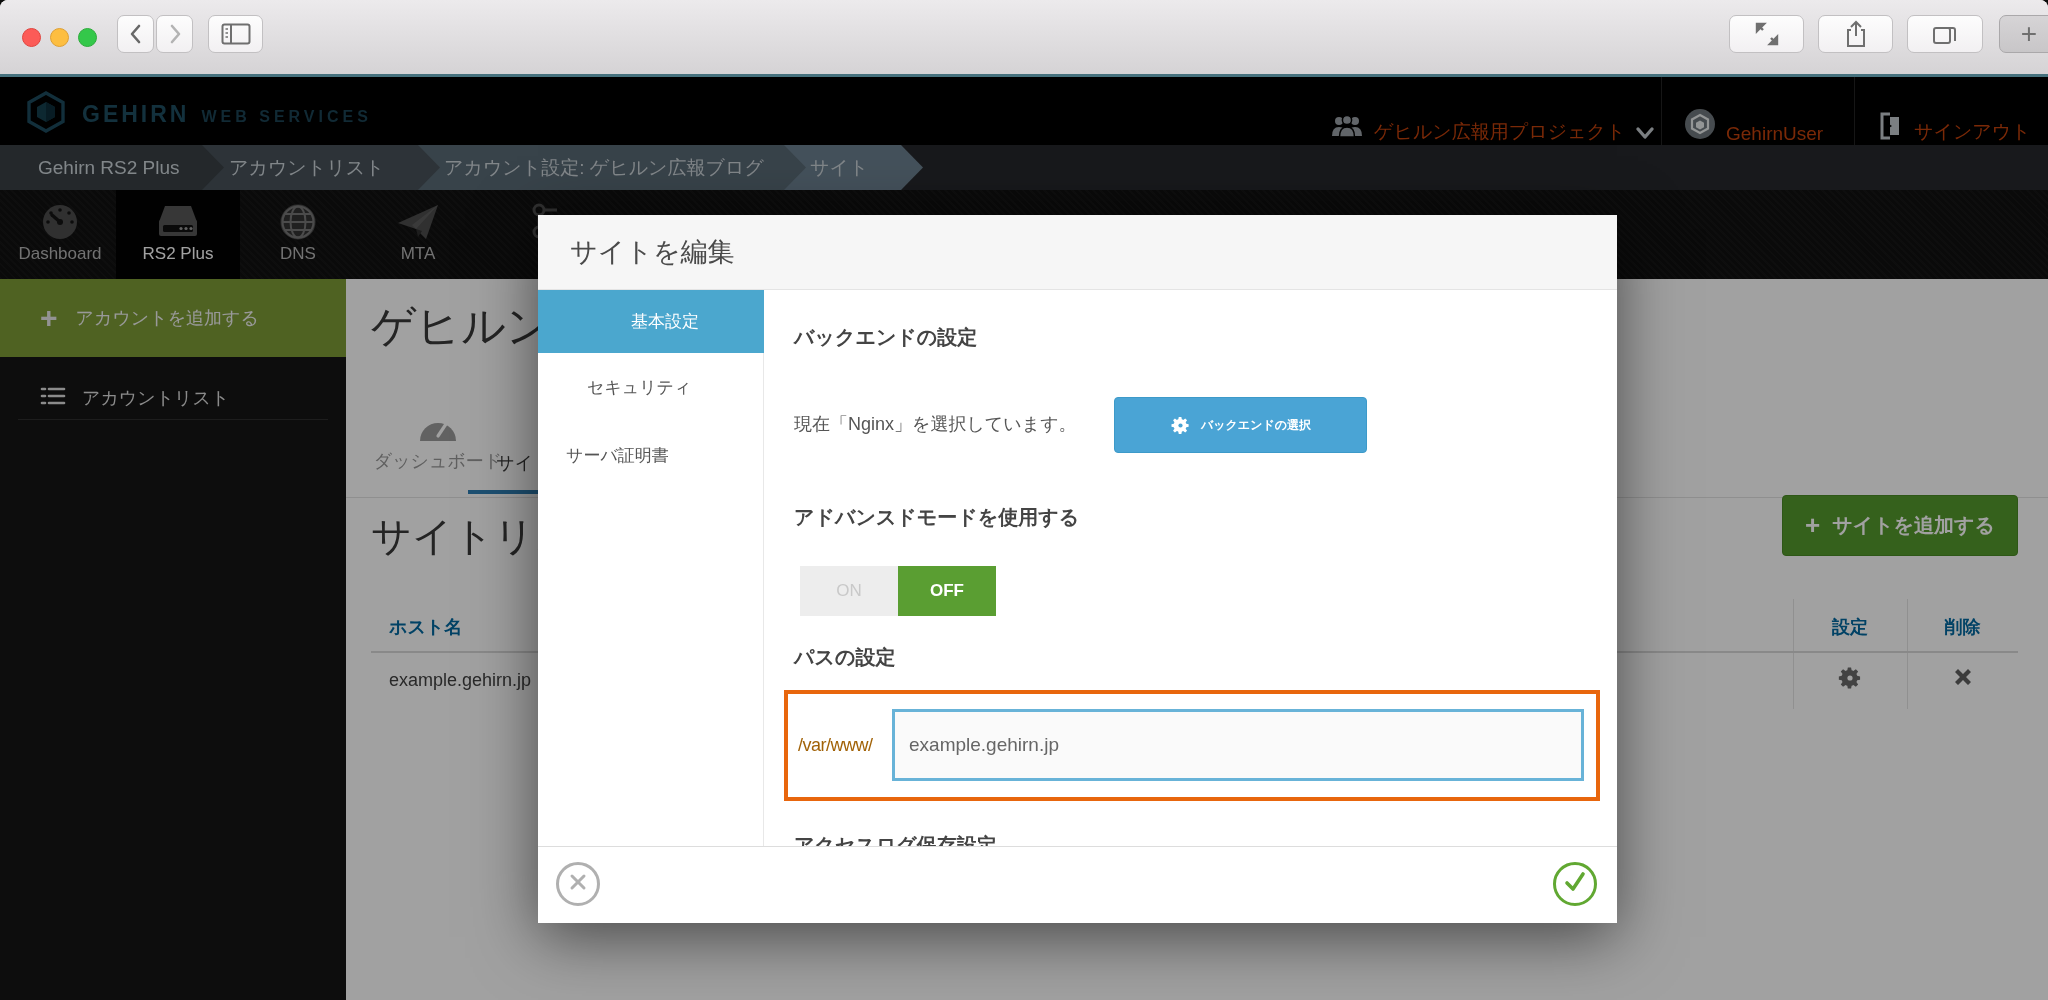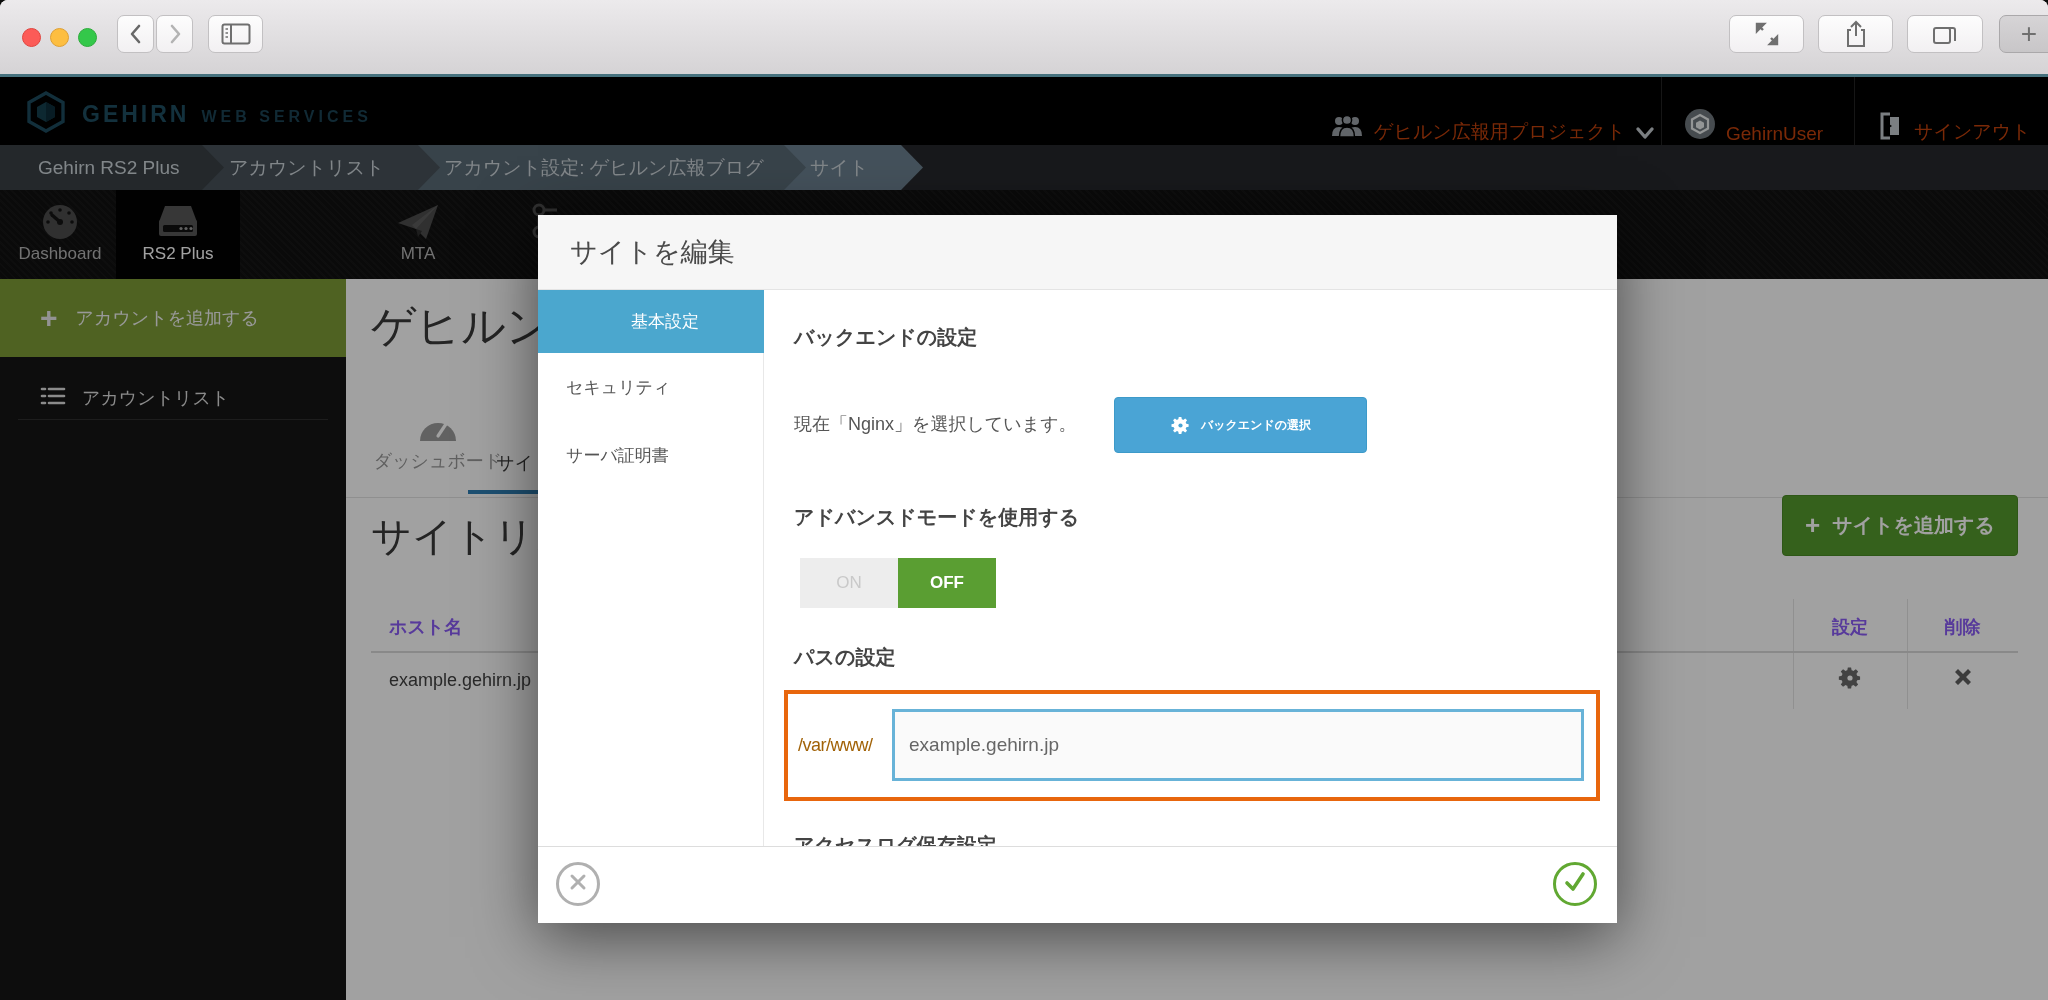--- a/index.html
+++ b/index.html
@@ -60,21 +60,21 @@
   .tabrow{position:absolute;left:0;right:0;top:108px;height:110px;border-bottom:1px solid #e2e2e2;}
   .tab-dash{position:absolute;left:0;top:0;width:184px;text-align:center;color:#989898;font-size:18px;}
   .tab-dash .ic{margin-top:22px;height:40px;display:flex;align-items:center;justify-content:center;}
   .tab-site{position:absolute;left:122px;top:0;width:112px;text-align:center;color:#3a3a3a;font-size:18px;}
   .tab-site .lbl{margin-top:64px;}
   .tab-underline{position:absolute;left:122px;top:103px;width:112px;height:4px;background:#2f7fb5;}
   .sec-title{position:absolute;left:25px;top:230px;font-size:40px;color:#3a3a3a;white-space:nowrap;}
   .addsite-btn{position:absolute;left:1436px;top:216px;width:236px;height:61px;background:#559a2d;border:1px solid #4a8a25;border-radius:4px;color:#fff;font-size:20px;font-weight:bold;display:flex;align-items:center;justify-content:center;box-sizing:border-box;}
   .addsite-btn .plus{font-size:26px;font-weight:bold;margin-right:12px;}
   .tablewrap{position:absolute;left:25px;right:30px;top:320px;height:115px;}
-  .th{position:absolute;top:16px;font-size:18px;font-weight:bold;color:#8b5cf6;}
+  .th{position:absolute;top:16px;font-size:18px;font-weight:bold;color:#0369a1;}
   .th-host{left:18px;}
   .th-settings{left:1422px;width:114px;text-align:center;}
   .th-delete{left:1536px;width:111px;text-align:center;}
   .thead-border{position:absolute;top:52px;left:0;right:0;height:2px;background:#d9d9d9;}
   .col-div1{position:absolute;left:1422px;top:0;width:1px;height:110px;background:#e4e4e4;}
   .col-div2{position:absolute;left:1536px;top:0;width:1px;height:110px;background:#e4e4e4;}
   .td-host{position:absolute;top:71px;left:18px;font-size:18px;color:#424242;}
   .td-gear{position:absolute;top:66px;left:1422px;width:114px;text-align:center;color:#6a6a6a;}
   .td-x{position:absolute;top:66px;left:1536px;width:111px;text-align:center;color:#5f5f5f;}
 
@@ -86,21 +86,21 @@
   .m-titlebar{position:absolute;top:0;left:0;right:0;height:75px;background:#f6f6f6;border-bottom:1px solid #e4e4e4;box-sizing:border-box;}
   .m-title{position:absolute;left:32px;top:0;line-height:74px;font-size:27px;color:#4a4a4a;}
   .m-tabcol{position:absolute;left:0;top:75px;width:226px;bottom:77px;background:#fff;border-right:1px solid #e8e8e8;box-sizing:border-box;}
   .m-tab{position:absolute;left:0;right:0;height:56px;line-height:56px;padding-left:28px;font-size:17px;color:#555;box-sizing:border-box;}
   .m-tab.active{height:63px;line-height:63px;background:#4ba7ce;color:#fff;right:-1px;}
   .m-body{position:absolute;left:226px;right:0;top:75px;bottom:77px;overflow:hidden;}
   .m-h{position:absolute;left:30px;font-size:20px;font-weight:bold;color:#444;white-space:nowrap;}
   .m-current{position:absolute;left:30px;top:122px;font-size:18px;color:#555;}
   .backend-btn{position:absolute;left:350px;top:107px;width:253px;height:56px;background:#4aa4d5;border:1px solid #3d9ac9;border-radius:4px;color:#fff;font-size:12px;font-weight:bold;display:flex;align-items:center;justify-content:center;box-sizing:border-box;}
   .backend-btn .gear{margin-right:10px;display:flex;}
-  .toggle{position:absolute;left:36px;top:268px;height:50px;display:flex;}
+  .toggle{position:absolute;left:36px;top:276px;height:50px;display:flex;}
   .tg{width:98px;height:50px;line-height:50px;text-align:center;font-size:17px;}
   .tg-on{background:#ededed;color:#c9c9c9;}
   .tg-off{background:#5a9e32;color:#fff;font-weight:bold;}
   .pathbox{position:absolute;left:20px;top:400px;width:816px;height:111px;border:4px solid #e8660d;box-sizing:border-box;background:#fff;}
   .path-prefix{position:absolute;left:10px;top:0;height:132px;line-height:103px;font-size:18px;color:#a16207;letter-spacing:-0.5px;}
   .path-input{position:absolute;left:104px;top:15px;width:692px;height:72px;border:3px solid #68b3d8;background:#fafafa;box-sizing:border-box;font-size:19px;color:#666;padding:0 0 0 14px;font-family:"Liberation Sans","DejaVu Sans",sans-serif;outline:none;}
   .m-footer{position:absolute;left:0;right:0;bottom:0;height:77px;background:#fff;border-top:1px solid #ddd;box-sizing:border-box;z-index:5;}
   .circ{position:absolute;top:15px;width:44px;height:44px;border-radius:50%;box-sizing:border-box;display:flex;align-items:center;justify-content:center;}
   .circ.cancel{left:18px;border:3px solid #b0b0b0;}
   .circ.ok{left:1015px;border:3px solid #61a832;}
@@ -256,20 +256,37 @@
               <rect x="4" y="18" width="38" height="16" rx="2" fill="#585858"></rect>
               <rect x="8" y="23" width="30" height="7" rx="1.5" fill="#111"></rect>
               <g fill="#9a9a9a">
                 <circle cx="26" cy="26.5" r="1.6"></circle>
                 <circle cx="31" cy="26.5" r="1.6"></circle>
                 <circle cx="36" cy="26.5" r="1.6"></circle>
               </g>
             </svg>
           </div>
         <div class="lbl">RS2 Plus</div>
+      </div>
+      <div class="nav-item" style="left:240px;width:116px;">
+        <div class="ic">
+            <svg width="40" height="40" viewBox="0 0 40 40">
+              <g stroke="#4c4c4c" fill="none" stroke-width="3">
+                <circle cx="20" cy="20" r="16" fill="#333"></circle>
+              </g>
+              <g stroke="#777" fill="none" stroke-width="2">
+                <circle cx="20" cy="20" r="15.5"></circle>
+                <ellipse cx="20" cy="20" rx="7.5" ry="15.5"></ellipse>
+                <line x1="4.5" y1="20" x2="35.5" y2="20"></line>
+                <line x1="6.5" y1="12" x2="33.5" y2="12"></line>
+                <line x1="6.5" y1="28" x2="33.5" y2="28"></line>
+              </g>
+            </svg>
+          </div>
+        <div class="lbl">DNS</div>
       </div>
       <div class="nav-item" style="left:356px;width:124px;">
         <div class="ic">
             <svg width="44" height="38" viewBox="0 0 44 38">
               <polygon points="2,20 42,2 30,36 20,26" fill="#4c4c4c"></polygon>
               <polygon points="20,26 22,34 26,28" fill="#2e2e2e"></polygon>
               <polygon points="42,2 16,22 20,26" fill="#5d5d5d"></polygon>
             </svg>
           </div>
         <div class="lbl">MTA</div>
@@ -351,21 +368,21 @@
     </div>
 
     <div class="overlay"></div>
 
     <div class="modal">
       <div class="m-titlebar">
         <div class="m-title">サイトを編集</div>
       </div>
       <div class="m-tabcol">
         <div class="m-tab active" style="top:0;text-align:center;"><span>基本設定</span></div>
-        <div class="m-tab" style="top:70px;"><span>セキュリティ</span></div>
+        <div class="m-tab" style="top:70px;margin-left:21px;"><span>セキュリティ</span></div>
         <div class="m-tab" style="top:138px;"><span>サーバ証明書</span></div>
       </div>
       <div class="m-body">
         <div class="m-h" style="top:34px;">バックエンドの設定</div>
         <div class="m-current">現在「Nginx」を選択しています。</div>
         <div class="backend-btn">
           <span class="gear">
               <svg width="21" height="21" viewBox="0 0 24 24">
                 <path d="M12 7.2a4.8 4.8 0 1 0 0 9.6 4.8 4.8 0 0 0 0-9.6zm9.3 6.3v-3l-2.7-.5a7 7 0 0 0-.7-1.6l1.6-2.3-2.1-2.1-2.3 1.6a7 7 0 0 0-1.6-.7L13 2.2h-3l-.5 2.7a7 7 0 0 0-1.6.7L5.6 4 3.5 6.1l1.6 2.3a7 7 0 0 0-.7 1.6l-2.7.5v3l2.7.5c.2.6.4 1.1.7 1.6l-1.6 2.3 2.1 2.1 2.3-1.6c.5.3 1 .5 1.6.7l.5 2.7h3l.5-2.7c.6-.2 1.1-.4 1.6-.7l2.3 1.6 2.1-2.1-1.6-2.3c.3-.5.5-1 .7-1.6z" fill="#fff"></path>
                 <circle cx="12" cy="12" r="2.4" fill="#4aa4d5"></circle>

